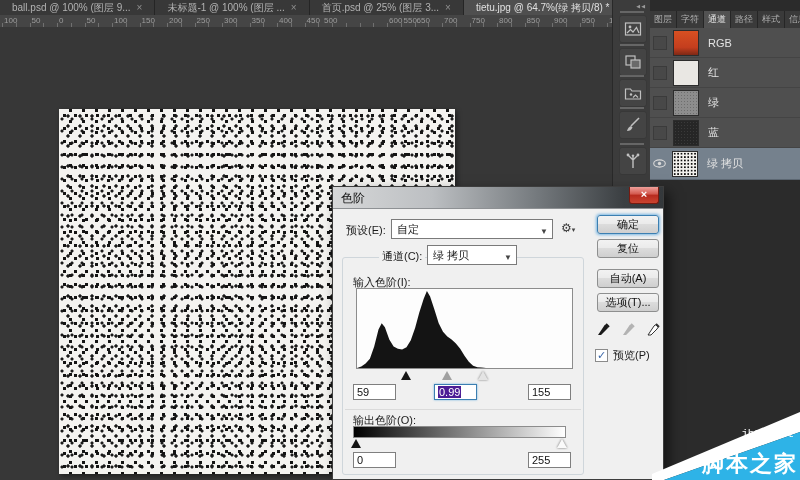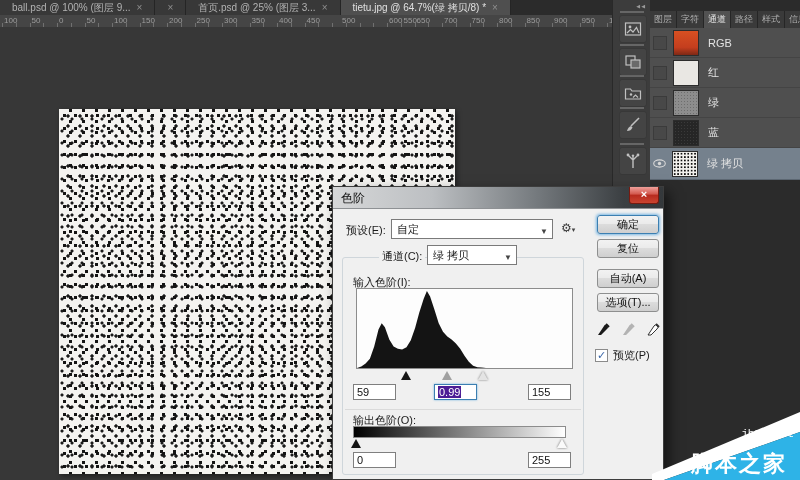--- a/index.html
+++ b/index.html
@@ -95,33 +95,34 @@
   .w7btn.default{border-color:#3c7fb1;box-shadow:0 0 3px 1px #79b6e2;}
   .droppers{position:absolute;left:263px;top:133px;display:flex;gap:8px;}
   .dropper{cursor:pointer;}
   .chk{position:absolute;left:262px;top:161px;display:flex;align-items:center;gap:5px;cursor:pointer;}
   .chk .box{width:13px;height:13px;box-sizing:border-box;border:1px solid #8b8b8b;background:#fff;
        font-size:11px;line-height:11px;text-align:center;color:#3a66a8;font-weight:bold;}
 
   
   .watermark{position:absolute;right:0;bottom:0;width:148px;height:78px;z-index:50;}
   .wm-site{position:absolute;right:6px;top:26px;font-size:11px;color:#fff;font-family:"Liberation Mono","DejaVu Sans Mono",monospace;}
-  .wm-name{position:absolute;right:13px;bottom:1px;font-size:22px;font-weight:bold;color:#fff;letter-spacing:2px;}
+  .wm-name{position:absolute;right:2px;bottom:1px;font-size:22px;font-weight:bold;color:#fff;letter-spacing:2px;}
 </style>
 </head>
 <body>
 
 <div class="app">
 
   <div class="tabbar">
       <div class="doc-tab">
         <span class="">ball.psd @ 100% (图层 9...</span>
         <span class="tab-close">×</span>
       </div>
       <div class="doc-tab">
+        <span class="">未标题-1 @ 100% (图层 ...</span>
         <span class="tab-close">×</span>
       </div>
       <div class="doc-tab">
         <span class="">首页.psd @ 25% (图层 3...</span>
         <span class="tab-close">×</span>
       </div>
       <div class="doc-tab active">
         <span class="">tietu.jpg @ 64.7%(绿 拷贝/8) *</span>
         <span class="tab-close">×</span>
       </div>
@@ -133,21 +134,21 @@
       <span class="rlab" style="left: 59px;">0</span>
       <span class="rlab" style="left: 86.5px;">50</span>
       <span class="rlab" style="left: 114px;">100</span>
       <span class="rlab" style="left: 141.5px;">150</span>
       <span class="rlab" style="left: 169px;">200</span>
       <span class="rlab" style="left: 196.5px;">250</span>
       <span class="rlab" style="left: 224px;">300</span>
       <span class="rlab" style="left: 251.5px;">350</span>
       <span class="rlab" style="left: 279px;">400</span>
       <span class="rlab" style="left: 306.5px;">450</span>
-      <span class="rlab" style="left: 342px;">500</span>
+      <span class="rlab" style="left: 324px;">500</span>
       <span class="rlab" style="left: 361.5px; padding-left: 42px;">550</span>
       <span class="rlab" style="left: 389px;">600</span>
       <span class="rlab" style="left: 416.5px;">650</span>
       <span class="rlab" style="left: 444px;">700</span>
       <span class="rlab" style="left: 471.5px;">750</span>
       <span class="rlab" style="left: 499px;">800</span>
       <span class="rlab" style="left: 526.5px;">850</span>
       <span class="rlab" style="left: 554px;">900</span>
       <span class="rlab" style="left: 581.5px;">950</span>
       <span class="rlab" style="left: 609px;">1000</span>

